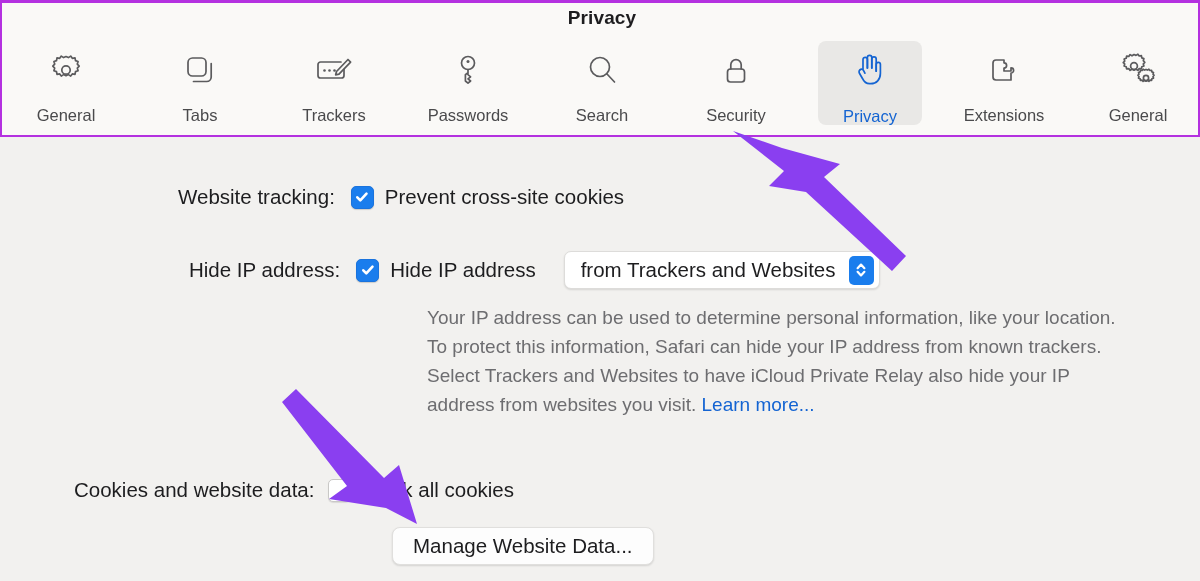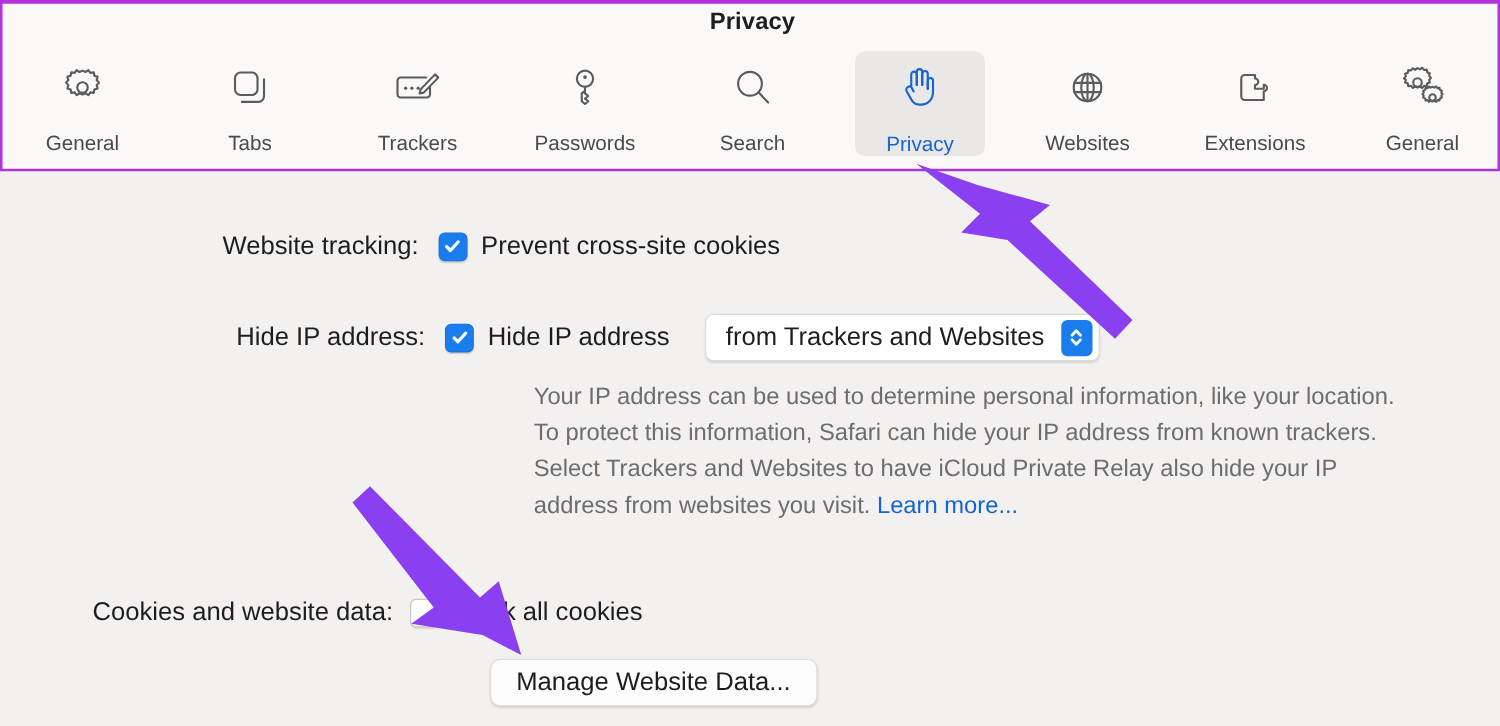--- a/index.html
+++ b/index.html
@@ -10,21 +10,21 @@
     width: 1200px;
     height: 581px;
     font-family: "Liberation Sans", sans-serif;
     background: #f2f1ef;
     overflow: hidden;
   }
   #root {
     position: relative;
     width: 1200px;
     height: 581px;
-    background: #14532d;
+    background: #f97316;
   }
 
   
   .toolbar-panel {
     position: absolute;
     left: 0;
     top: 0;
     width: 1200px;
     height: 137px;
     background: #faf9f7;
@@ -278,43 +278,42 @@
       <div class="tab">
         <span class="ticon">
           <svg width="40" height="40" viewBox="0 0 40 40">
             <circle cx="18" cy="17" r="9.5"></circle>
             <path d="M25 24l7.5 8"></path>
           </svg>
         </span>
         <span class="tlabel">Search</span>
       </div>
 
+      <div class="tab">
+        <span class="ticon">
+          <svg width="40" height="40" viewBox="0 0 40 40">
+            <rect x="11.5" y="19" width="17" height="13" rx="3"></rect>
+            <path d="M14.8 19v-4.2a5.2 5.2 0 0 1 10.4 0V19"></path>
+          </svg>
+        </span>
+        <span class="tlabel">Security</span>
+      </div>
 
       <div class="tab selected">
         <span class="ticon">
           <svg width="40" height="42" viewBox="0 0 40 42">
             <path d="M13 20V10.5a2.2 2.2 0 0 1 4.4 0V19"></path>
             <path d="M17.4 19V8.5a2.2 2.2 0 0 1 4.4 0V19"></path>
             <path d="M21.8 19v-9a2.2 2.2 0 0 1 4.4 0v12"></path>
             <path d="M26.2 22.2V15.5a2.1 2.1 0 0 1 4.2 0v8.8c0 6.2-4 10.4-9.6 10.4h-1.2c-3.6 0-5.6-1.8-7-5L9.3 24c-.7-1.6 0-3 1.4-3.6 1.2-.5 2.3 0 2.9 1.2l1.3 2.6"></path>
           </svg>
         </span>
         <span class="tlabel">Privacy</span>
       </div>
 
-      <div class="tab">
-        <span class="ticon">
-          <svg width="40" height="40" viewBox="0 0 40 40">
-            <circle cx="20" cy="20" r="11"></circle>
-            <ellipse cx="20" cy="20" rx="5" ry="11"></ellipse>
-            <path d="M9.4 16.3h21.2M9.4 23.7h21.2M20 9v22"></path>
-          </svg>
-        </span>
-        <span class="tlabel">Websites</span>
-      </div>
 
       <div class="tab">
         <span class="ticon">
           <svg width="40" height="40" viewBox="0 0 40 40">
             <path d="M12 10h8v2.8a2.6 2.6 0 1 1 0 5.2V21h7v-3.2a2.6 2.6 0 1 1 0 5.2V30H12a3 3 0 0 1-3-3V13a3 3 0 0 1 3-3z"></path>
           </svg>
         </span>
         <span class="tlabel">Extensions</span>
       </div>
 

